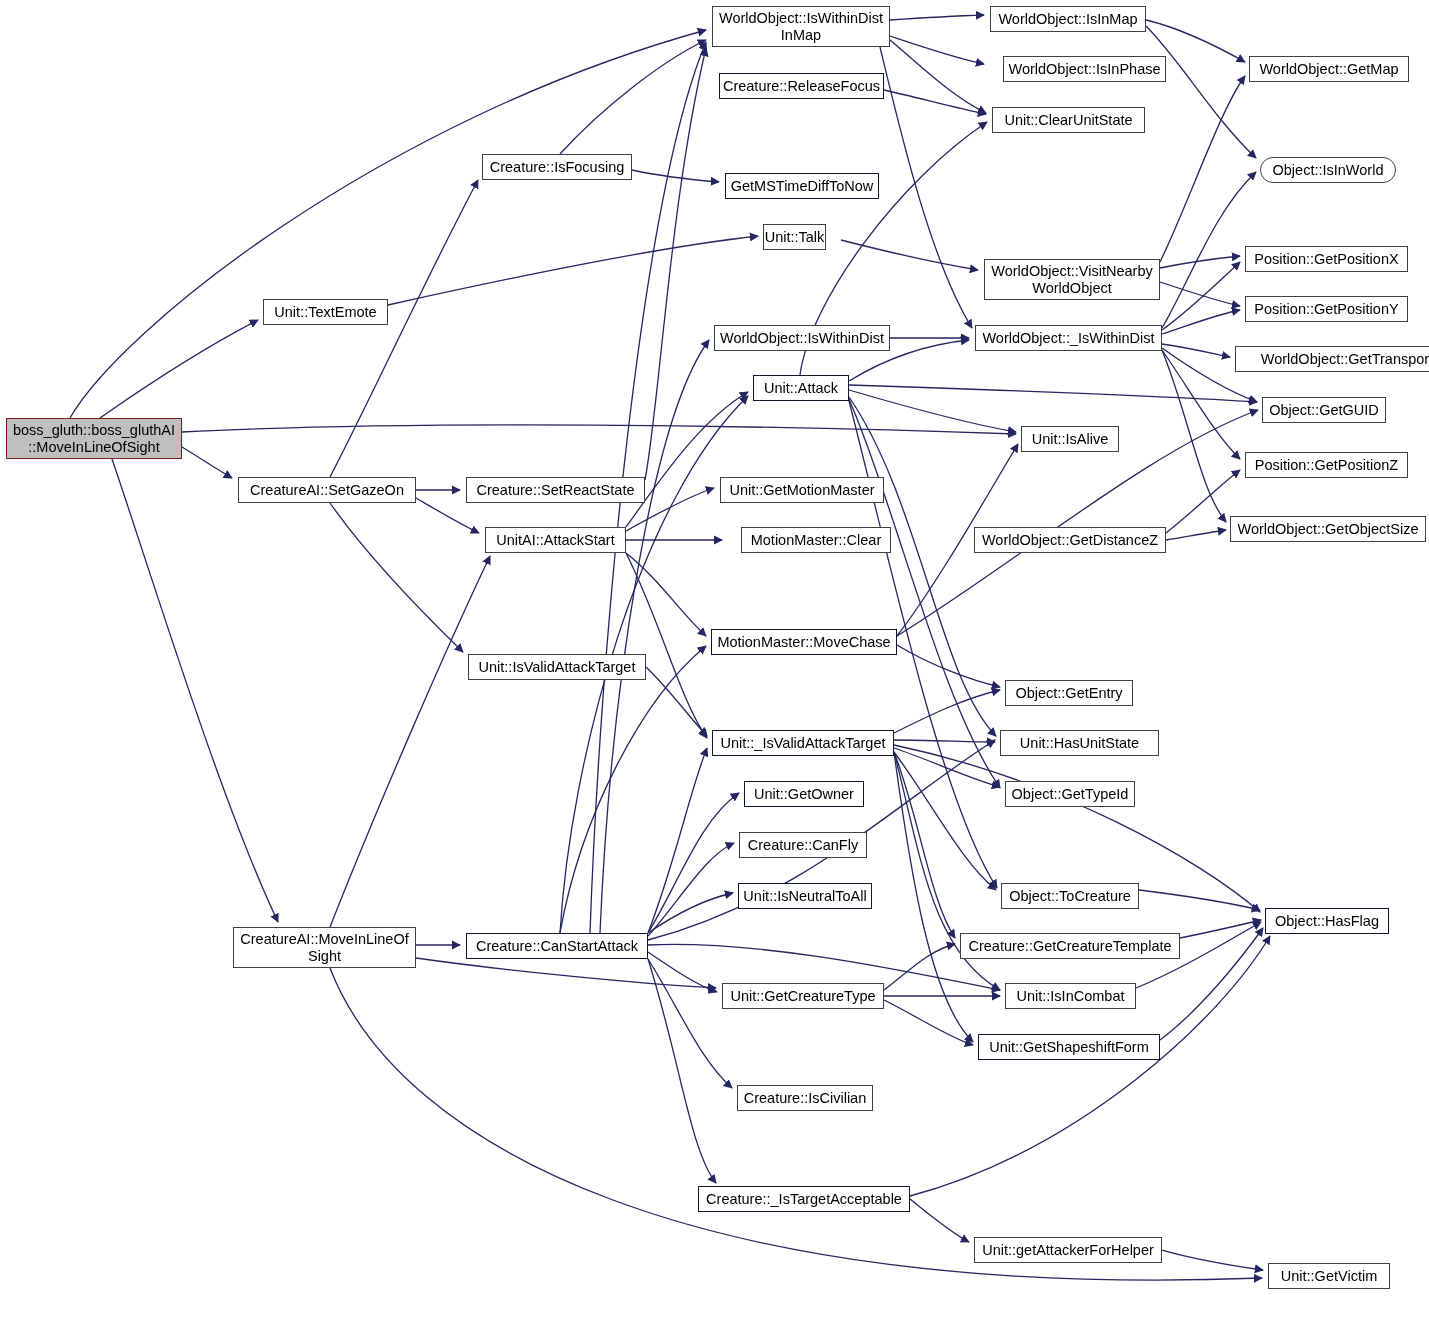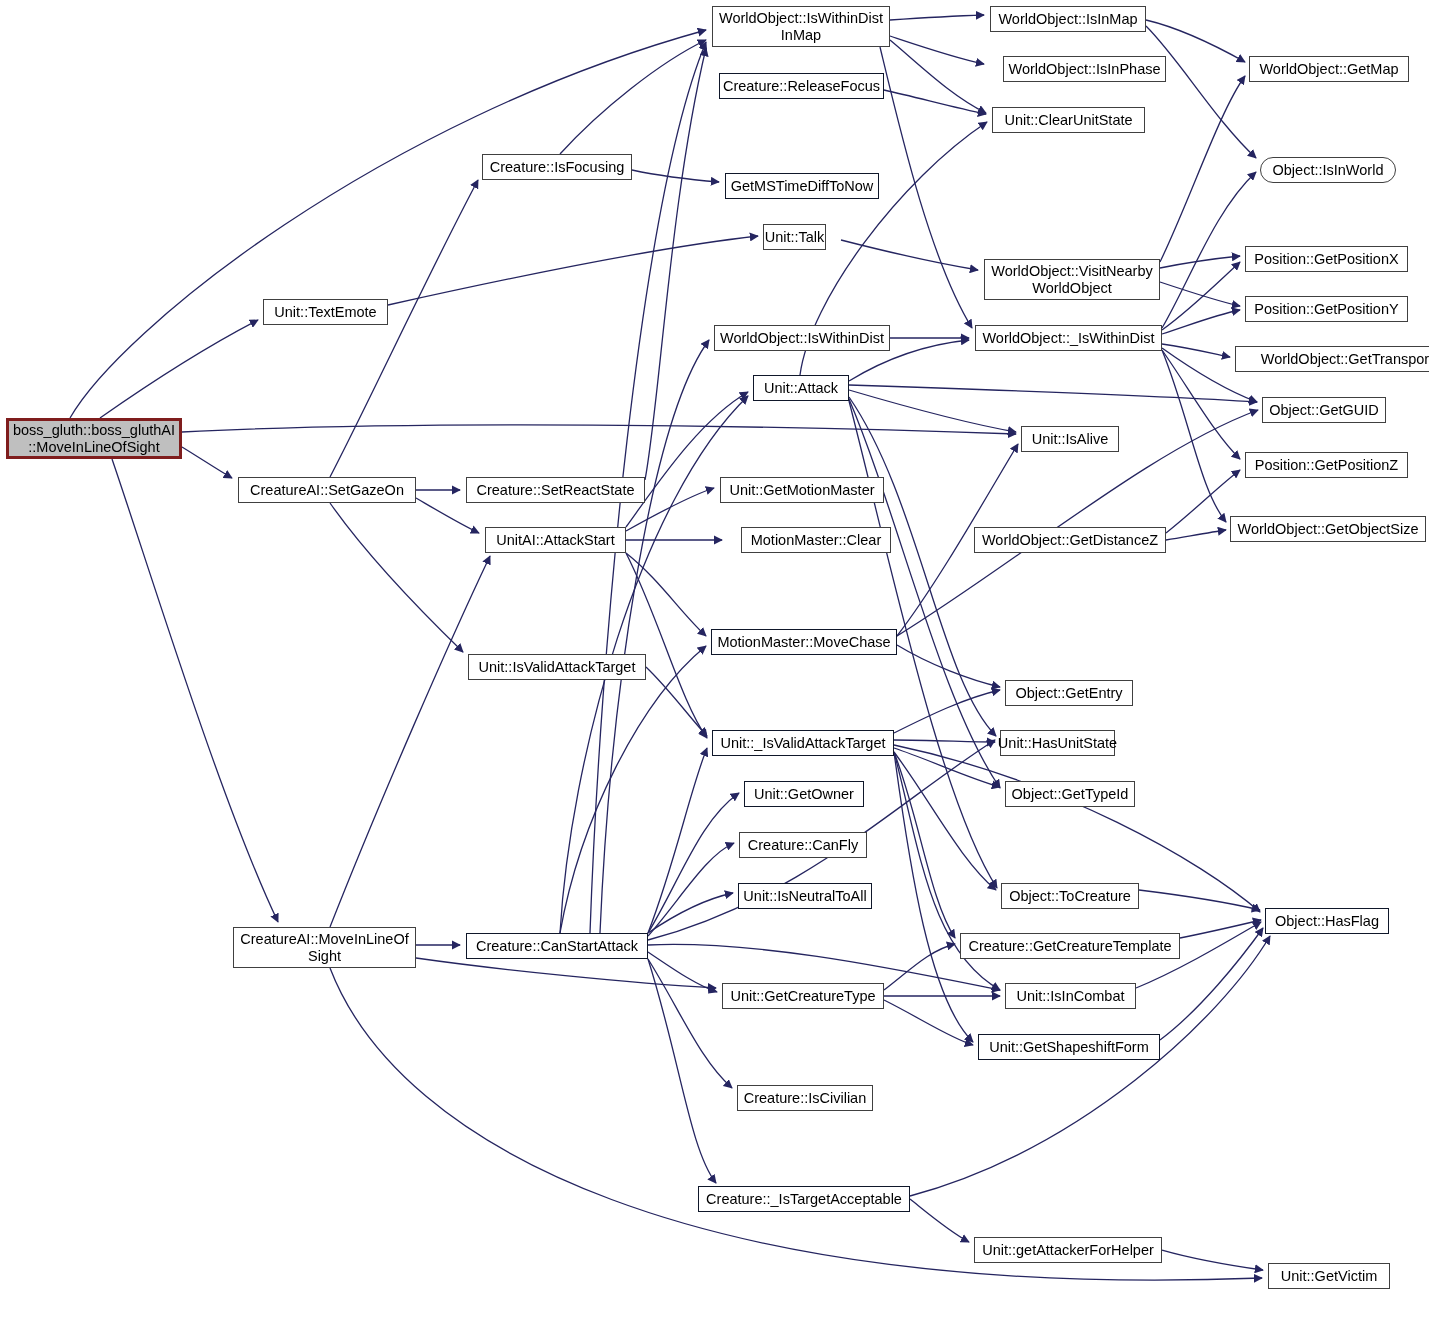--- a/index.html
+++ b/index.html
@@ -37,21 +37,21 @@
     white-space: pre-line;
     padding: 0 8px;
     z-index: 5;
     cursor: default;
   }
   .node.red {
     border: 1px solid #0f172a;
   }
   .node.root {
     background: #bfbfbf;
-    border: 3px solid #7f1d1d;
+    border: 1px solid #7f1d1d;
   }
 </style>
 </head>
 <body>
 
 <div id="canvas">
   <svg class="edges" viewBox="0 0 1429 1328">
     <defs>
       <marker id="arrow" viewBox="0 0 10 10" refX="9" refY="5" markerWidth="7" markerHeight="7" orient="auto-start-reverse">
         <path d="M 0 0 L 10 5 L 0 10 z" fill="#252560"></path>
@@ -176,21 +176,21 @@
       <div class="node red" style="left: 698px; top: 1186px; width: 212px; height: 26px;">Creature::_IsTargetAcceptable</div>
       <div class="node" style="left: 990px; top: 6px; width: 156px; height: 26px;">WorldObject::IsInMap</div>
       <div class="node" style="left: 990px; top: 56px; width: 163px; height: 26px; margin-left: 13px;">WorldObject::IsInPhase</div>
       <div class="node" style="left: 992px; top: 107px; width: 153px; height: 26px;">Unit::ClearUnitState</div>
       <div class="node" style="left: 984px; top: 259px; width: 176px; height: 41px;">WorldObject::VisitNearby
 WorldObject</div>
       <div class="node" style="left: 975px; top: 325px; width: 187px; height: 26px;">WorldObject::_IsWithinDist</div>
       <div class="node" style="left: 1021px; top: 426px; width: 98px; height: 26px;">Unit::IsAlive</div>
       <div class="node" style="left: 974px; top: 527px; width: 192px; height: 26px;">WorldObject::GetDistanceZ</div>
       <div class="node" style="left: 1005px; top: 680px; width: 128px; height: 26px;">Object::GetEntry</div>
-      <div class="node" style="left: 1000px; top: 730px; width: 115px; height: 26px;">Unit::HasUnitState</div>
+      <div class="node" style="left: 1000px; top: 730px; width: 159px; height: 26px;">Unit::HasUnitState</div>
       <div class="node" style="left: 1005px; top: 781px; width: 130px; height: 26px;">Object::GetTypeId</div>
       <div class="node" style="left: 1001px; top: 883px; width: 138px; height: 26px;">Object::ToCreature</div>
       <div class="node" style="left: 960px; top: 933px; width: 220px; height: 26px;">Creature::GetCreatureTemplate</div>
       <div class="node" style="left: 1005px; top: 983px; width: 131px; height: 26px;">Unit::IsInCombat</div>
       <div class="node red" style="left: 978px; top: 1034px; width: 182px; height: 26px;">Unit::GetShapeshiftForm</div>
       <div class="node" style="left: 974px; top: 1237px; width: 188px; height: 26px;">Unit::getAttackerForHelper</div>
       <div class="node" style="left: 1249px; top: 56px; width: 160px; height: 26px;">WorldObject::GetMap</div>
       <div class="node" style="left: 1260px; top: 157px; width: 136px; height: 26px; border-radius: 13px;">Object::IsInWorld</div>
       <div class="node" style="left: 1245px; top: 246px; width: 163px; height: 26px;">Position::GetPositionX</div>
       <div class="node" style="left: 1245px; top: 296px; width: 163px; height: 26px;">Position::GetPositionY</div>

